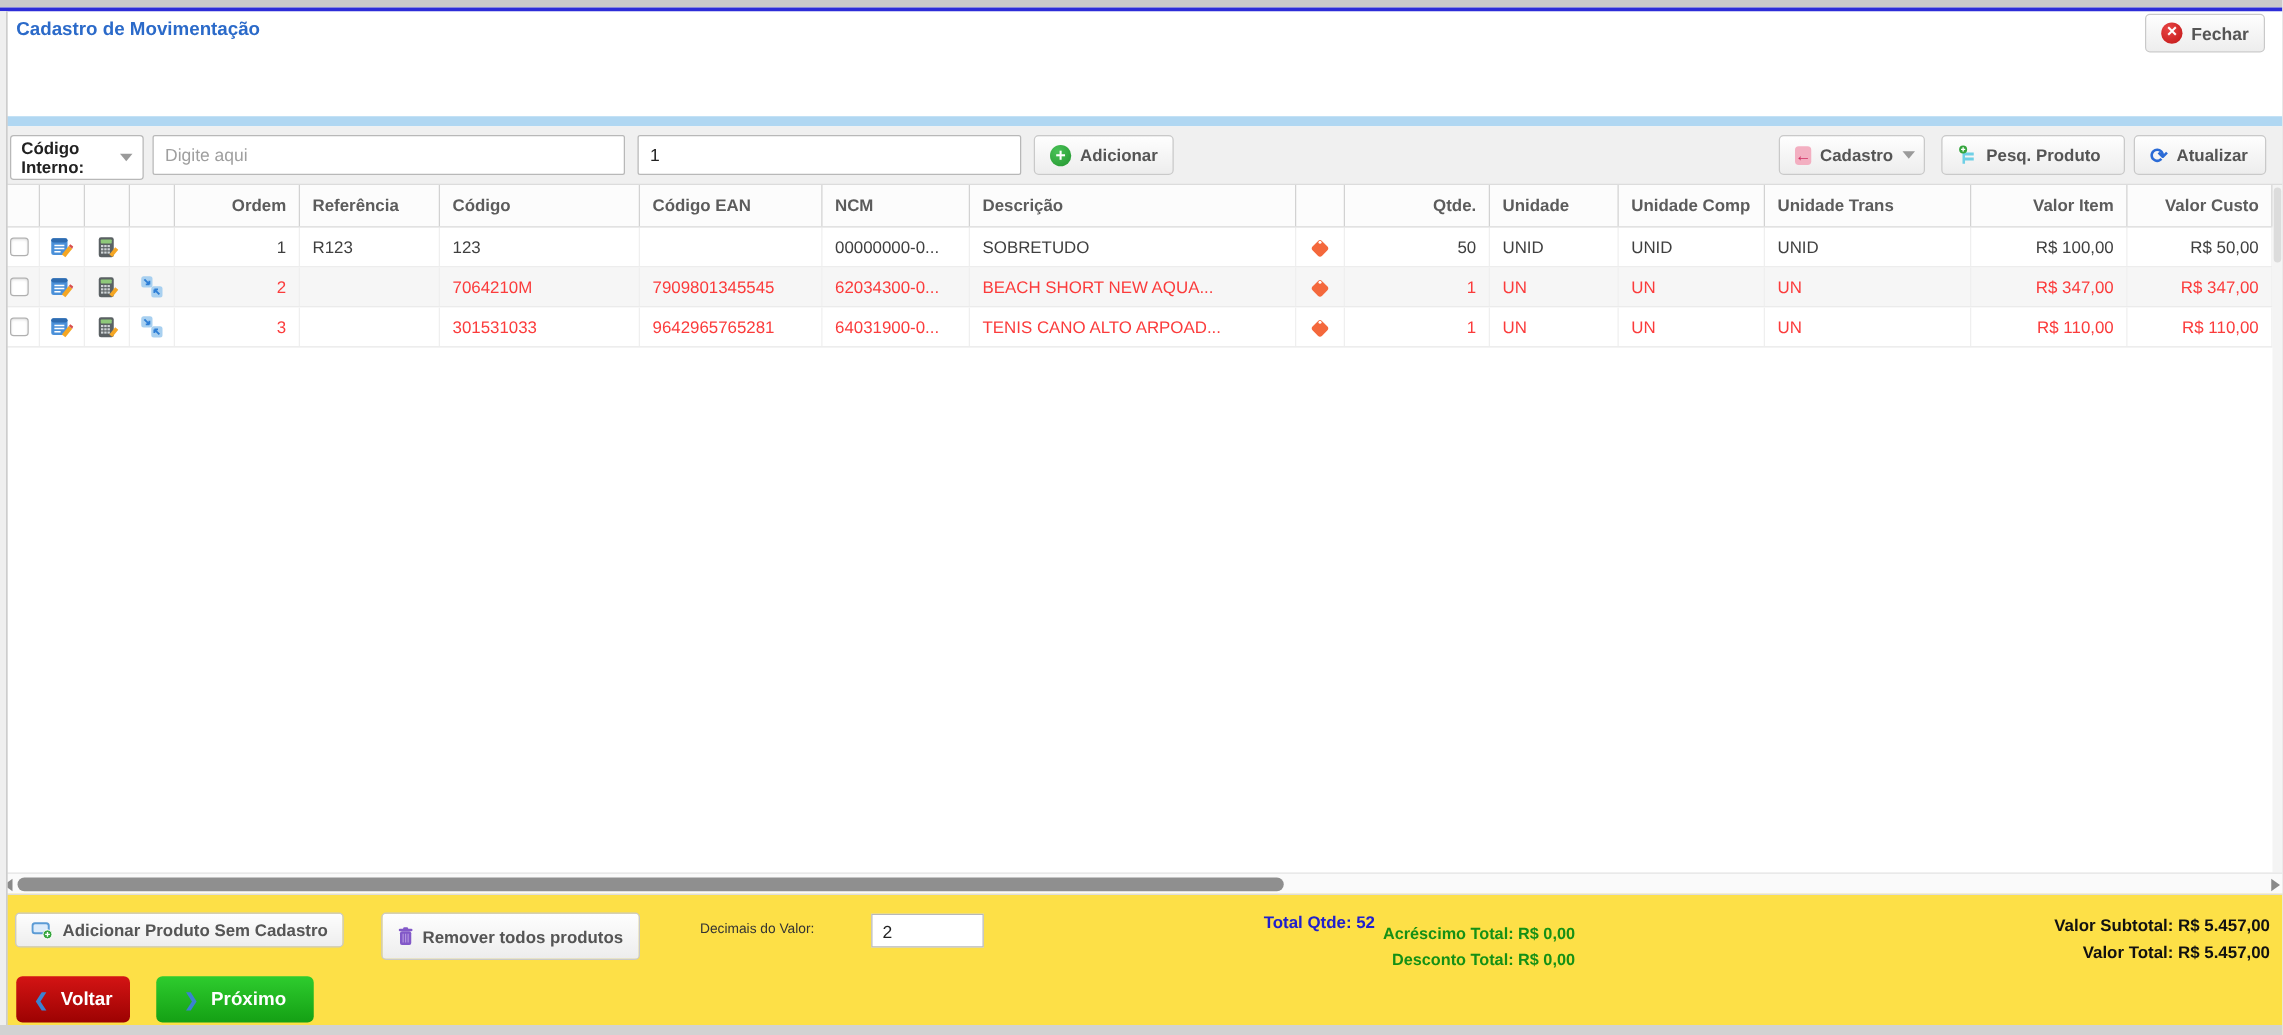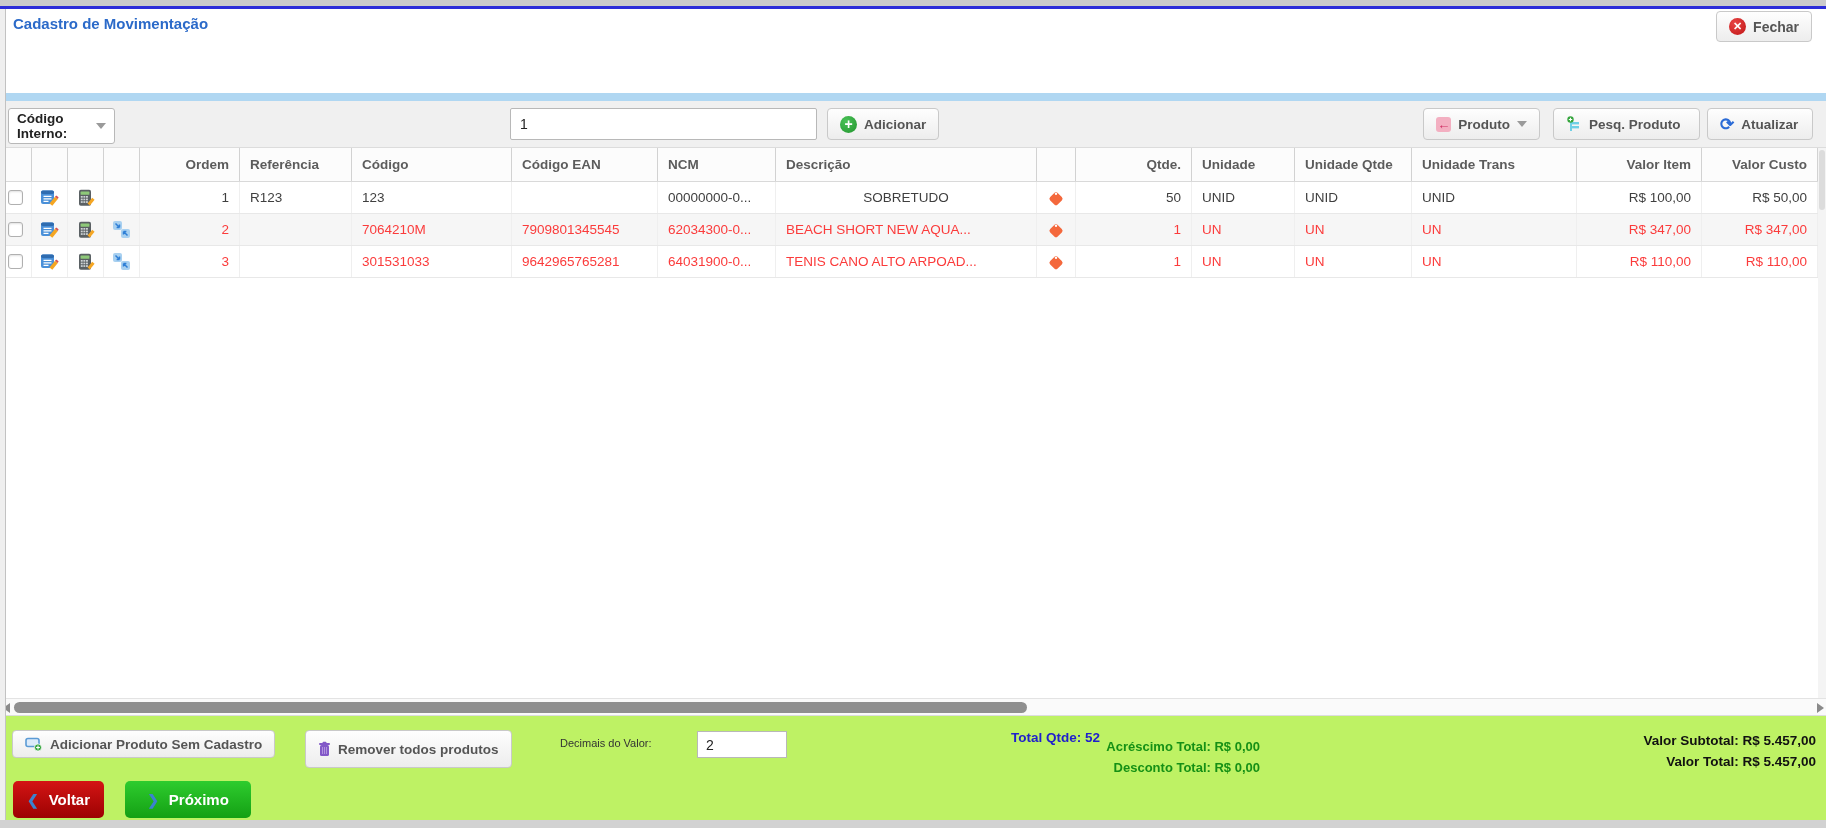--- a/index.html
+++ b/index.html
@@ -65,21 +65,21 @@
 
   .vscroll { position:absolute; right:0; top:148px; width:8px; height:550px; background:#f4f4f4; }
   .vthumb { position:absolute; left:1px; top:2px; width:6px; height:60px; background:#dcdcdc; border-radius:3px; }
 
   .hscroll { position:absolute; left:0; top:698px; width:100%; height:17px; background:#fafafa; border-top:1px solid #e3e3e3; }
   .hthumb { position:absolute; left:14px; top:3px; width:1013px; height:11px; background:#8f8f8f; border-radius:6px; cursor:pointer; }
   .harrow { position:absolute; top:4px; width:0; height:0; border-top:5px solid transparent; border-bottom:5px solid transparent; cursor:pointer; }
   .harrow.l { left:3px; border-right:7px solid #8a8a8a; }
   .harrow.r { right:2px; border-left:7px solid #8a8a8a; }
 
-  .footer { position:absolute; left:0; top:715px; width:100%; height:113px; background:#bef264; border-top:1px solid #ddd; }
+  .footer { position:absolute; left:0; top:715px; width:100%; height:113px; background:#fde047; border-top:1px solid #ddd; }
   .btn-semcad { position:absolute; left:12px; top:14px; height:28px; font-size:13.5px; }
   .btn-remover { position:absolute; left:305px; top:14px; height:38px; font-size:13.5px; }
   .dec-label { position:absolute; left:560px; top:21px; font-size:11px; color:#333; }
   .dec-input { position:absolute; left:697px; top:15px; width:90px; height:27px; border:1px solid #b8b8b8; font-size:14px;
                padding:0 8px; color:#222; font-family:inherit; }
   .tot-qtde  { position:absolute; left:950px; top:14px; width:150px; text-align:right; font-size:13.5px; font-weight:bold; color:var(--total_blue,#2020cc); }
   .tot-green { position:absolute; left:1055px; top:20px; width:205px; text-align:right; font-size:13px; font-weight:bold;
                color:var(--total_green,#159015); line-height:21px; }
   .tot-right { position:absolute; right:10px; top:14px; text-align:right; font-size:13.5px; font-weight:bold; color:#111; line-height:21px; }
 
@@ -108,28 +108,29 @@
     <span>Fechar</span>
   </button>
 
   <div class="blue-strip"></div>
 
   <div class="toolbar">
     <div class="select-box">
       <span>Código Interno:</span>
       <span class="caret"></span>
     </div>
+    <input class="tb-input" id="search-input" placeholder="Digite aqui" style="">
     <input class="tb-input" id="qty-input" value="1" style="">
     <button class="btn btn-add">
       <span class="plus-circle">+</span>
       <span>Adicionar</span>
     </button>
     <button class="btn btn-importar">
       <span class="import-arrow">←</span>
-      <span>Produto</span>
+      <span>Cadastro</span>
       <span class="caret"></span>
     </button>
     <button class="btn btn-pesq">
       <span>
         <svg width="16" height="17" viewBox="0 0 16 17">
           <rect x="4" y="4" width="2" height="11" fill="#6fd0e6"></rect>
           <rect x="6" y="6" width="7" height="2.4" fill="#6fd0e6"></rect>
           <rect x="6" y="10" width="7" height="2.4" fill="#6fd0e6"></rect>
           <circle cx="4.5" cy="3.5" r="3.2" fill="#35a53d"></circle>
           <path d="M4.5 1.8 v3.4 M2.8 3.5 h3.4" stroke="#fff" stroke-width="1.1"></path>
@@ -150,21 +151,21 @@
       <div class="th" style="width: 36px;"></div>
       <div class="th tr" style="width: 100px;">Ordem</div>
       <div class="th" style="width: 112px;">Referência</div>
       <div class="th" style="width: 160px;">Código</div>
       <div class="th" style="width: 146px;">Código EAN</div>
       <div class="th" style="width: 118px;">NCM</div>
       <div class="th" style="width: 261px;">Descrição</div>
       <div class="th" style="width: 39px;"></div>
       <div class="th tr" style="width: 116px;">Qtde.</div>
       <div class="th" style="width: 103px;">Unidade</div>
-      <div class="th" style="width: 117px;">Unidade Qtde</div>
+      <div class="th" style="width: 117px;">Unidade Comp</div>
       <div class="th" style="width: 165px;">Unidade Trans</div>
       <div class="th tr" style="width: 125px;">Valor Item</div>
       <div class="th tr" style="width: 116px;">Valor Custo</div>
     </div>
   <div class="tbody" id="tbody">
       <div class="trow">
         <div class="td ic" style="width: 32px;">
           <span class="cb"></span>
         </div>
         <div class="td ic" style="width: 36px;">
@@ -193,21 +194,21 @@
             </g>
             <path d="M10.5 14.5 L15.2 8.8 L17.6 10.8 L12.9 16.5 Z" fill="#f5a623"></path>
           </svg>
         </div>
         <div class="td ic" style="width: 36px;"></div>
         <div class="td tr" style="width: 100px;">1</div>
         <div class="td" style="width: 112px;">R123</div>
         <div class="td" style="width: 160px;">123</div>
         <div class="td" style="width: 146px;"></div>
         <div class="td" style="width: 118px;">00000000-0...</div>
-        <div class="td" style="width: 261px; text-align: center;">SOBRETUDO</div>
+        <div class="td" style="width: 261px;">SOBRETUDO</div>
         <div class="td ic" style="width: 39px;">
           <svg width="18" height="18" viewBox="0 0 18 18">
             <g transform="rotate(45 9 9)">
               <rect x="4.2" y="4.2" width="10.6" height="10.6" rx="2.4" fill="#f4683c"></rect>
             </g>
             <circle cx="9" cy="4.8" r="1.2" fill="#fff"></circle>
           </svg>
         </div>
         <div class="td tr" style="width: 116px;">50</div>
         <div class="td" style="width: 103px;">UNID</div>

